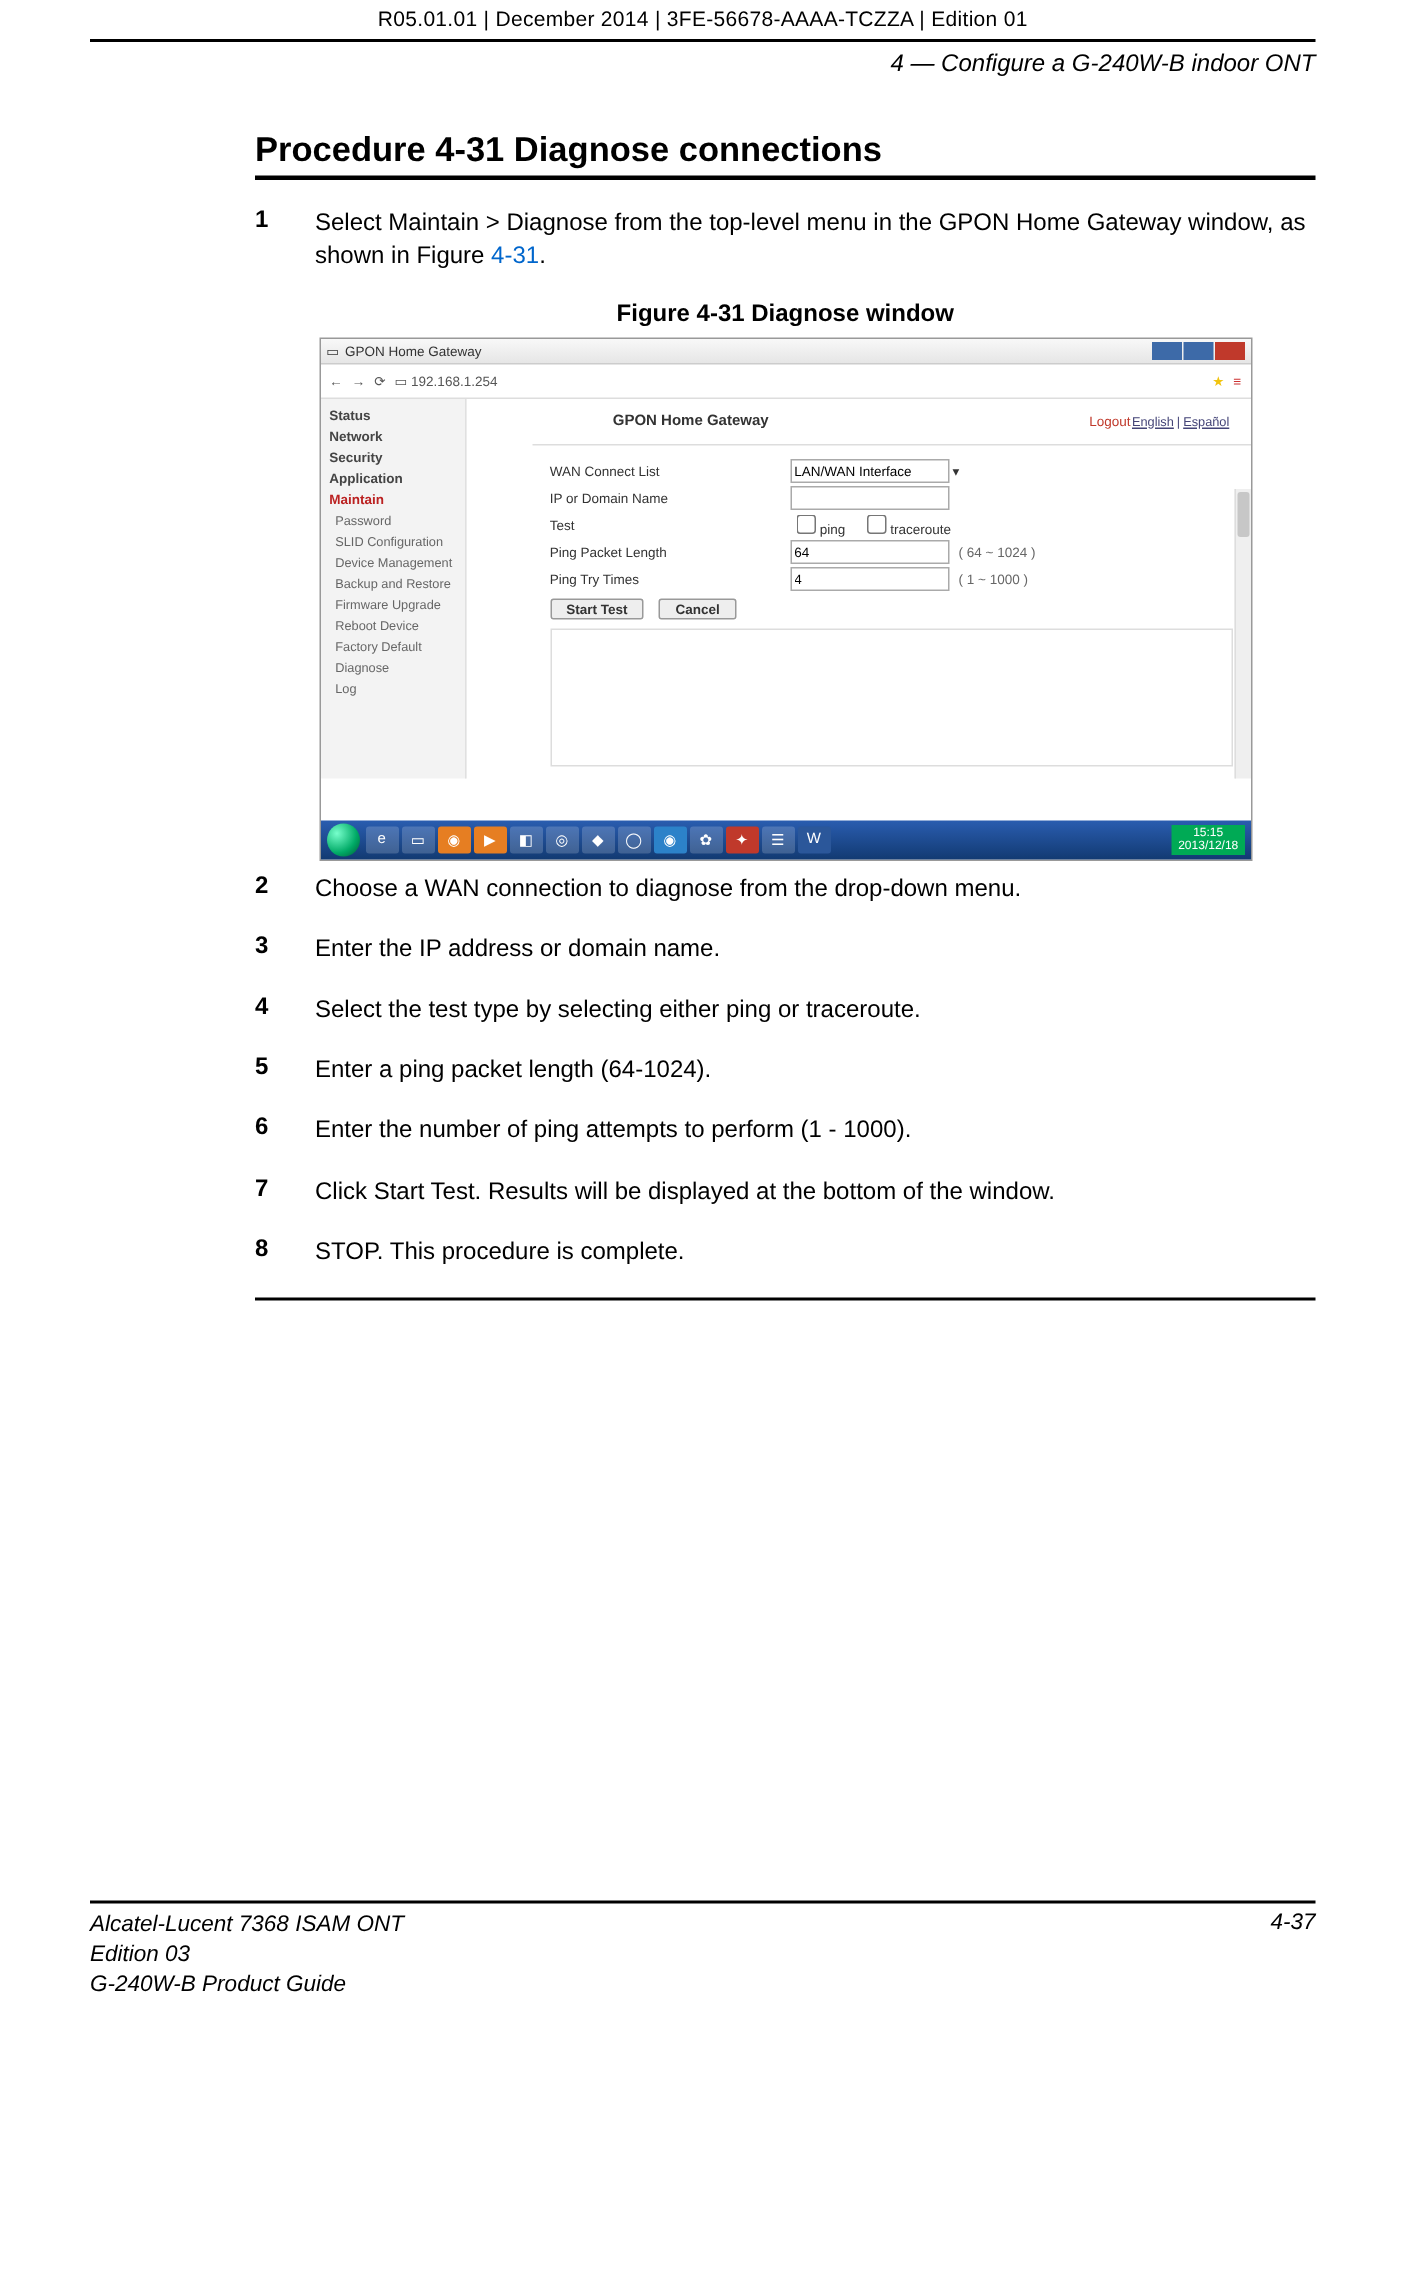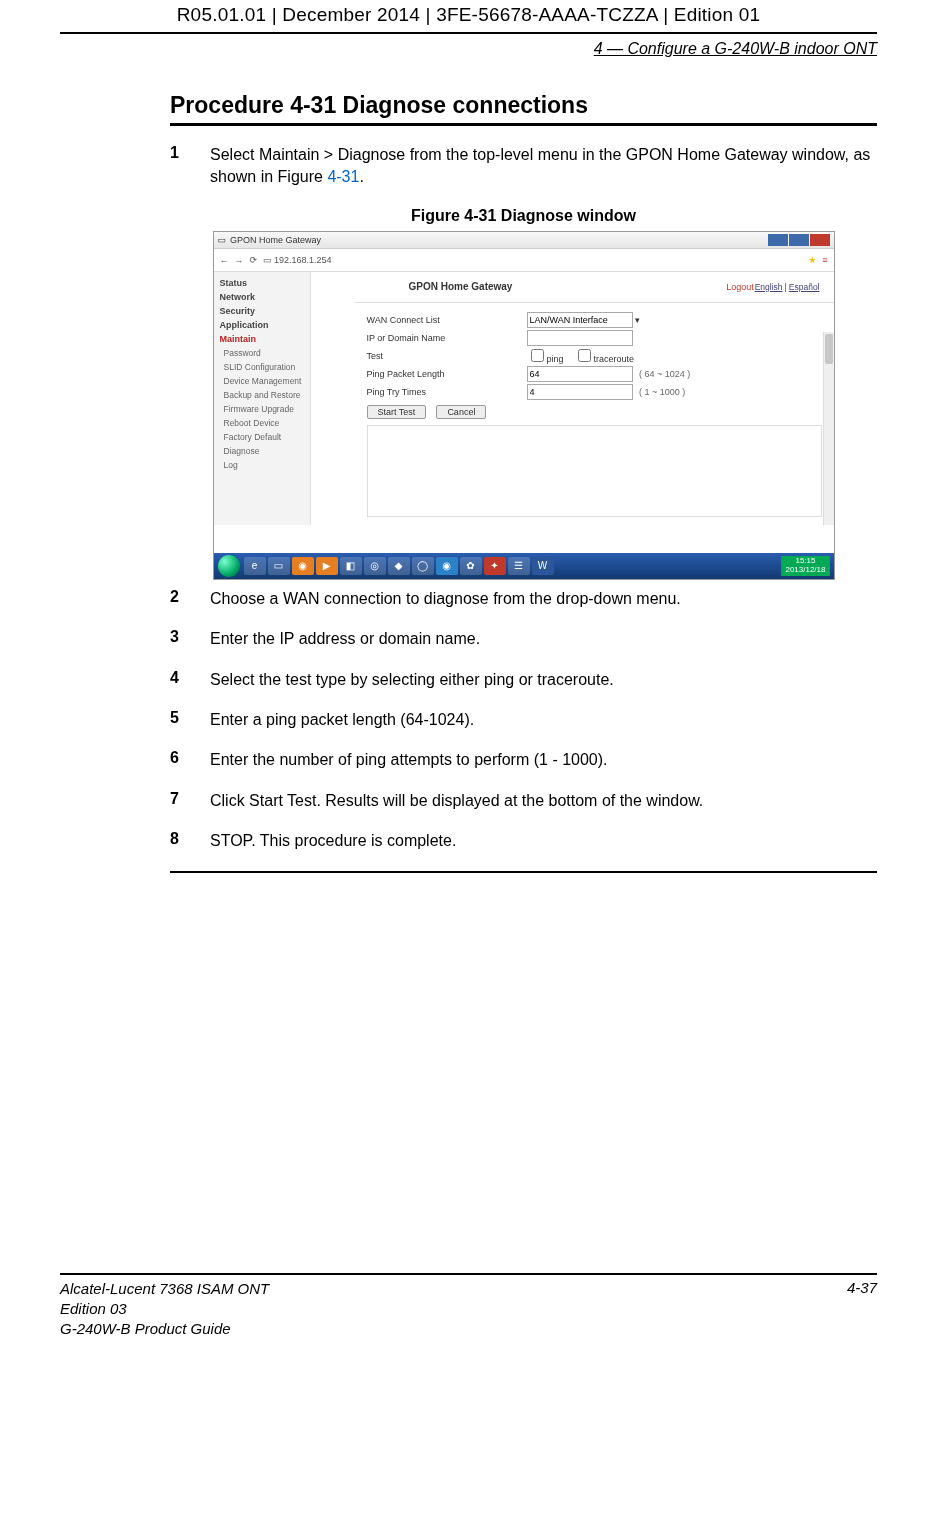--- a/index.html
+++ b/index.html
@@ -9,30 +9,29 @@
     margin: 0;
     background: #fff;
     width: 937px;
   }
   .page {
     padding: 0 60px 0 60px;
     box-sizing: border-box;
   }
   .top-meta {
     text-align: center;
-    font-size: 19px;
+    font-size: 14px;
     padding: 4px 0 6px 0;
     letter-spacing: .2px;
   }
   .section-head {
     text-align: right;
     font-style: italic;
     font-size: 16px;
     padding: 6px 0 4px 0;
-    text-decoration: underline;
   }
   .hr-thick { border: none; border-top: 2px solid #000; margin: 0; }
   .content-block { margin-left: 110px; }
   .proc-title {
     font-weight: bold;
     font-size: 23px;
     margin: 30px 0 4px 0;
   }
   .hr-med { border: none; border-top: 3px solid #000; margin: 0 0 18px 0; }
   .step-row { display: flex; margin: 0 0 18px 0; }
@@ -86,21 +85,21 @@
   .ss-bcrumb { font-size:9px; color:#444; padding:4px 12px; }
   .ss-form { padding:8px 12px; font-size:9px; }
   .ss-row { display:flex; align-items:center; height:18px; }
   .ss-label { width:160px; color:#333; }
   .ss-field input[type=text] { width:100px; font-size:9px; height:12px; border:1px solid #aaa; }
   .ss-field .short { width:34px; }
   .ss-range { color:#666; margin-left:4px; }
   .ss-btns { margin-top:4px; }
   .ss-btn {
     display:inline-block; padding:1px 10px; font-size:9px;
-    border:1px solid #999; background:#eee; border-radius:2px;
+    border:1px solid #999; background:#eee; border-radius:2px;font-weight:bold;
   }
   .ss-results {
     margin-top:6px; border:1px solid #ddd; height:90px; background:#fff;
   }
   .ss-scroll { position:absolute; right:0; top:60px; bottom:0; width:10px; background:#efefef; border-left:1px solid #ddd;}
   .ss-scroll .thumb { position:absolute; left:1px; right:1px; top:2px; height:30px; background:#c7c7c7; border-radius:2px;}
   .taskbar {
     height:26px;
     background:linear-gradient(#2a5db0,#123a72);
     display:flex; align-items:center; padding:0 4px; gap:2px;

